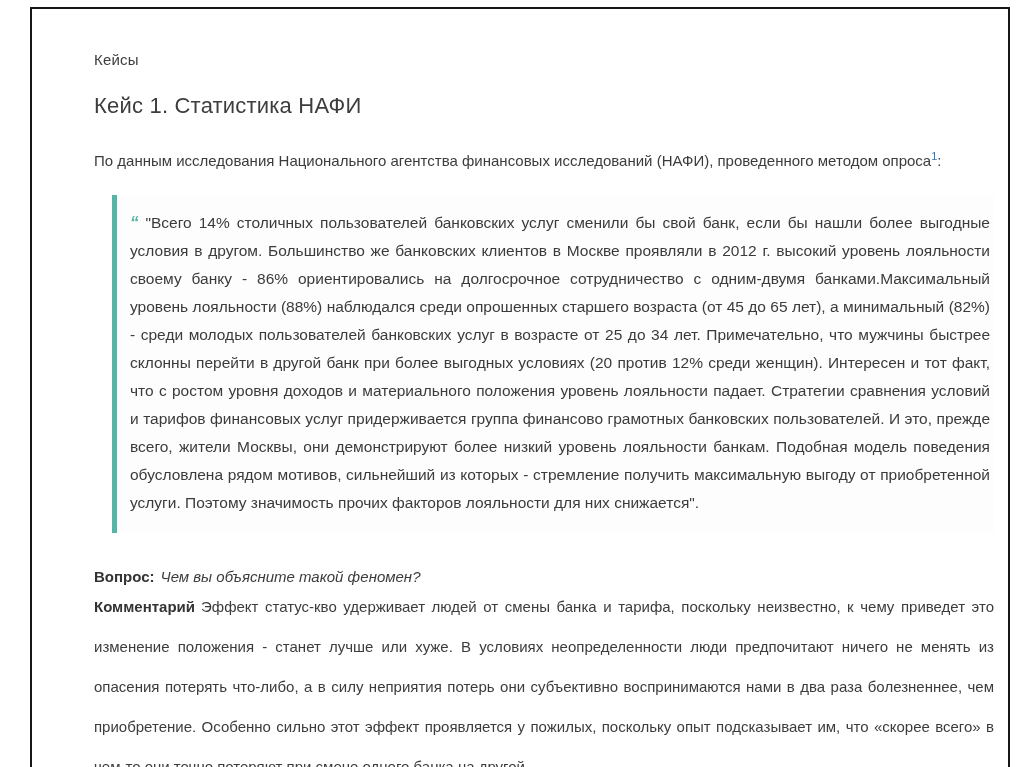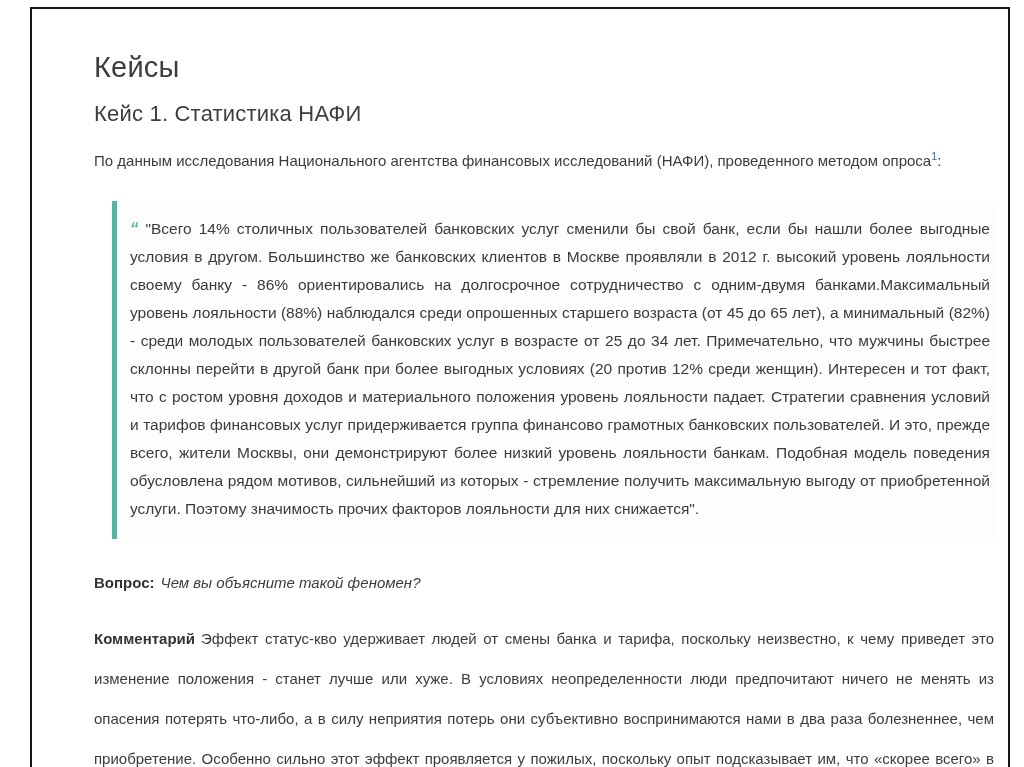--- a/index.html
+++ b/index.html
@@ -17,37 +17,37 @@
     border: 2px solid #161616;
     border-bottom: none;
     background: #ffffff;
   }
   .content {
     position: absolute;
     left: 62px; top: 42px;
     width: 900px;
   }
   .page-title {
-    font-size: 29px;
+    font-size: 15px;
     font-weight: 500;
     color: #3d3d3d;
-    margin-bottom: 17px;
+    margin-bottom: 25px;
     letter-spacing: 0.2px;
   }
   .case-title {
     font-size: 22px;
     font-weight: 500;
     color: #3d3d3d;
-    margin-bottom: 23px;
+    margin-bottom: 31px;
     letter-spacing: 0.2px;
   }
   .intro {
     font-size: 15px;
     line-height: 21px;
-    margin-bottom: 30px;
+    margin-bottom: 24px;
   }
   .footnote-ref {
     color: #3077be;
     font-size: 11px;
     vertical-align: super;
     line-height: 0;
     cursor: pointer;
   }
   .quote-block {
     margin-left: 18px;
@@ -63,21 +63,20 @@
   .quote-mark {
     color: #55b5a7;
     font-style: italic;
     font-weight: bold;
     font-size: 17px;
     margin-right: 7px;
   }
   .question {
     font-size: 15px;
     line-height: 21px;
-    margin-bottom: 26px;
   }
   .question .label,
   .commentary .label {
     font-weight: bold;
     color: #333333;
     margin-right: 6px;
   }
   .question .q-text {
     font-style: italic;
   }

